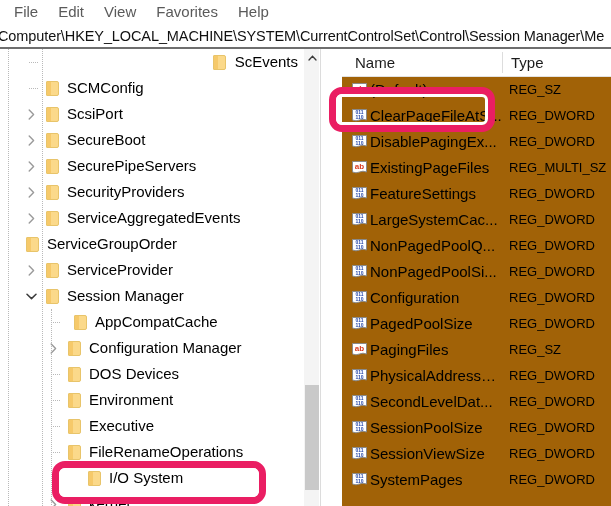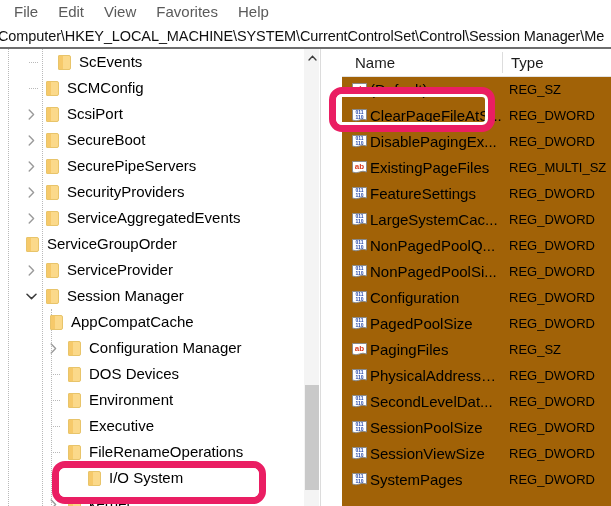--- a/index.html
+++ b/index.html
@@ -297,21 +297,21 @@
 <div class="addressbar">
   <div class="address-text">Computer\HKEY_LOCAL_MACHINE\SYSTEM\CurrentControlSet\Control\Session Manager\Me</div>
 </div>
 <div class="addr-sep"></div>
 
 <div class="tree-pane">
   <div class="rail rail-a"></div>
   <div class="rail rail-b"></div>
   <div class="rail rail-c" style="display: block; left: 51px; top: 260px; height: 210px;"></div>
   <div class="tree-list" id="tree-list">
-      <div class="tree-row" style="padding-left: 32px;">
+      <div class="tree-row" style="padding-left: 32px; justify-content: flex-end;">
         <div class="tee" style="left: 29px;"></div>
         <div class="chevron"></div>
         <div class="folder">
           <div class="folder-glyph"></div>
         </div>
         <div class="tree-label">ScEvents</div>
       </div>
       <div class="tree-row" style="padding-left: 20px;">
         <div class="tee" style="left: 29px;"></div>
         <div class="chevron"></div>
@@ -398,21 +398,21 @@
         <div class="chevron">
           <svg width="11" height="7" viewBox="0 0 11 7">
             <path d="M1 1.2 L5.5 5.6 L10 1.2" stroke="#3c3c3c" stroke-width="1.5" fill="none" stroke-linecap="round" stroke-linejoin="round"></path>
           </svg>
         </div>
         <div class="folder">
           <div class="folder-glyph"></div>
         </div>
         <div class="tree-label">Session Manager</div>
       </div>
-      <div class="tree-row" style="padding-left: 24px;">
+      <div class="tree-row" style="padding-left: 48px;">
         <div class="tee" style="left: 51px;"></div>
         <div class="chevron"></div>
         <div class="folder">
           <div class="folder-glyph"></div>
         </div>
         <div class="tree-label">AppCompatCache</div>
       </div>
       <div class="tree-row" style="padding-left: 42px;">
         <div class="chevron">
           <svg width="7" height="11" viewBox="0 0 7 11">

